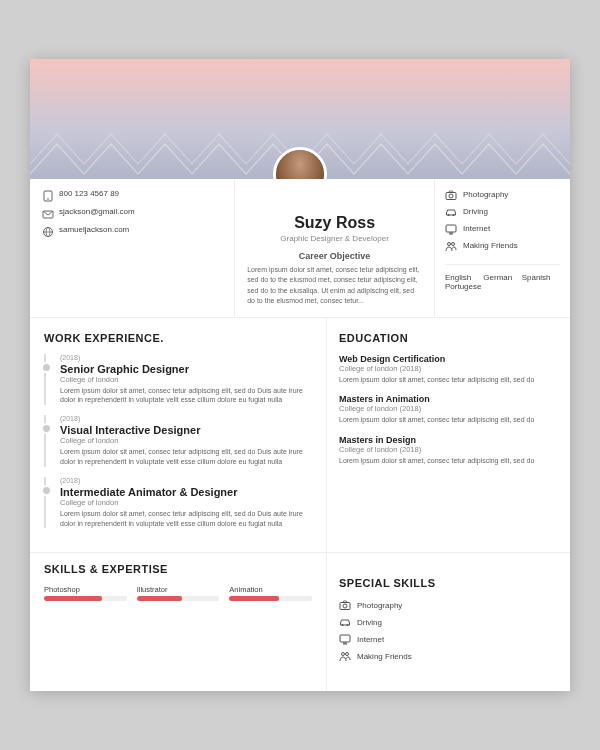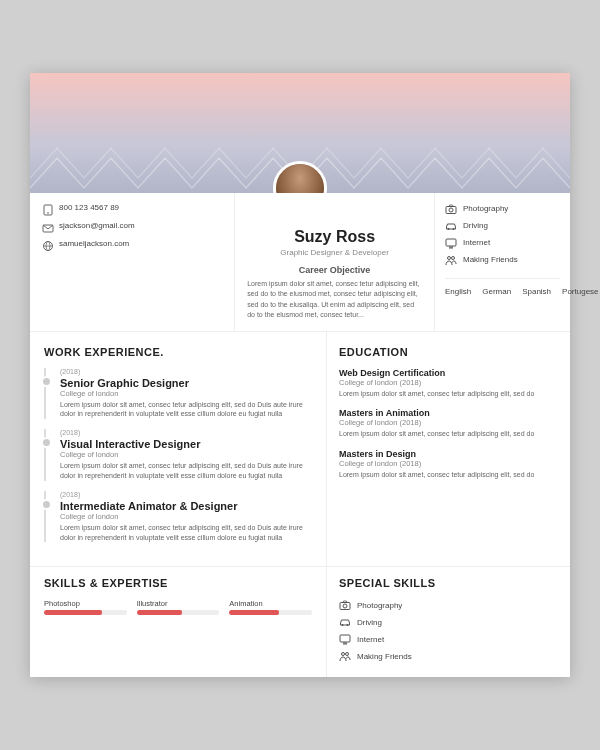--- a/index.html
+++ b/index.html
@@ -125,22 +125,22 @@
       flex-shrink: 0;
     }
     
     .languages {
       margin-top: 12px;
       border-top: 1px solid #eee;
       padding-top: 8px;
     }
     .lang-grid {
       display: grid;
-      grid-template-columns: 1fr 1fr 1fr 1fr;
-      gap: 11px;
+      grid-template-columns: 1fr 1fr 1fr;
+      gap: 0;
     }
     .lang-item {
       font-size: 8px;
       color: #444;
     }
     
     .main-bottom {
       display: flex;
     }
     .work-section {
@@ -215,21 +215,21 @@
       line-height: 1.4;
     }
     
     .skills-section {
       padding: 10px 14px;
       border-top: 1px solid #eee;
       border-right: 1px solid #eee;
       width: 55%;
     }
     .special-skills-section {
-      padding: 10px 12px;
+      padding: 24px 12px;
       border-top: 1px solid #eee;
       width: 45%;
     }
     .bottom-row {
       display: flex;
       border-radius: 11px;
     }
     .skills-grid {
       display: grid;
       grid-template-columns: 1fr 1fr 1fr;

